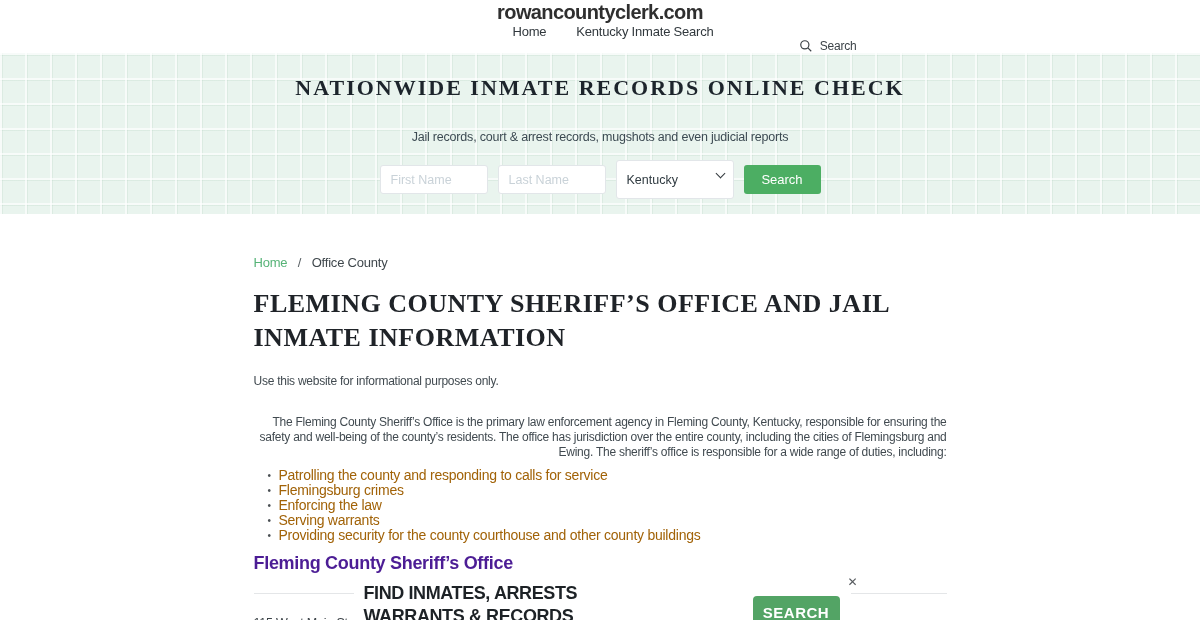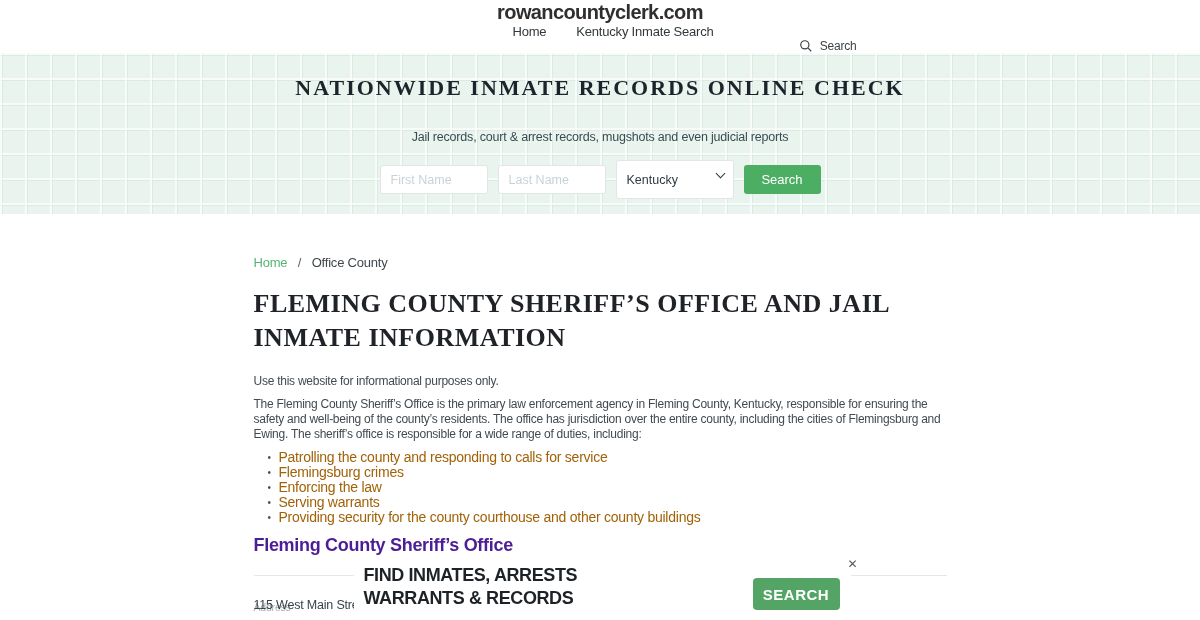--- a/index.html
+++ b/index.html
@@ -72,21 +72,21 @@
   .breadcrumb .bc-sep { margin: 0 7px; color: #5a6165; }
   .page-title {
     margin-top: 17px;
     font-family: "Liberation Serif", serif;
     font-weight: bold; font-size: 26px; line-height: 34px; letter-spacing: 0.5px;
     color: #1f2328;
   }
   .page-title span { display: block; white-space: nowrap; }
   .para { font-size: 12px; line-height: 15px; color: #414a50; letter-spacing: -0.25px; }
   .disclaimer { margin-top: 19px; }
-  .description { margin-top: 8px; }
+  .description { margin-top: 26px; text-align: right; }
   .duties { margin-top: 8px; list-style: none; }
   .duties li { position: relative; padding-left: 25px; font-size: 14px; line-height: 15px; color: #a16207; letter-spacing: -0.25px; }
   .duties li::before { content: "•"; position: absolute; left: 14px; top: 0; font-size: 10px; color: #4a4f53; }
   .office-heading { margin-top: 10px; font-size: 18px; font-weight: bold; color: #4c1d95; letter-spacing: -0.3px; }
 
   
   .office-table { position: relative; margin-top: 19px; border-top: 1px solid #e4e6e8; height: 60px; }
   .addr-label { position: absolute; left: 0; top: 9px; font-size: 10.5px; color: #a6adb3; margin-top: 16px; }
   .addr-value { position: absolute; left: 0; top: 22px; font-size: 12.5px; color: #3b4247; }
   .ad-overlay { position: absolute; left: 100px; top: -15px; width: 497px; height: 78px; background: #ffffff; }

